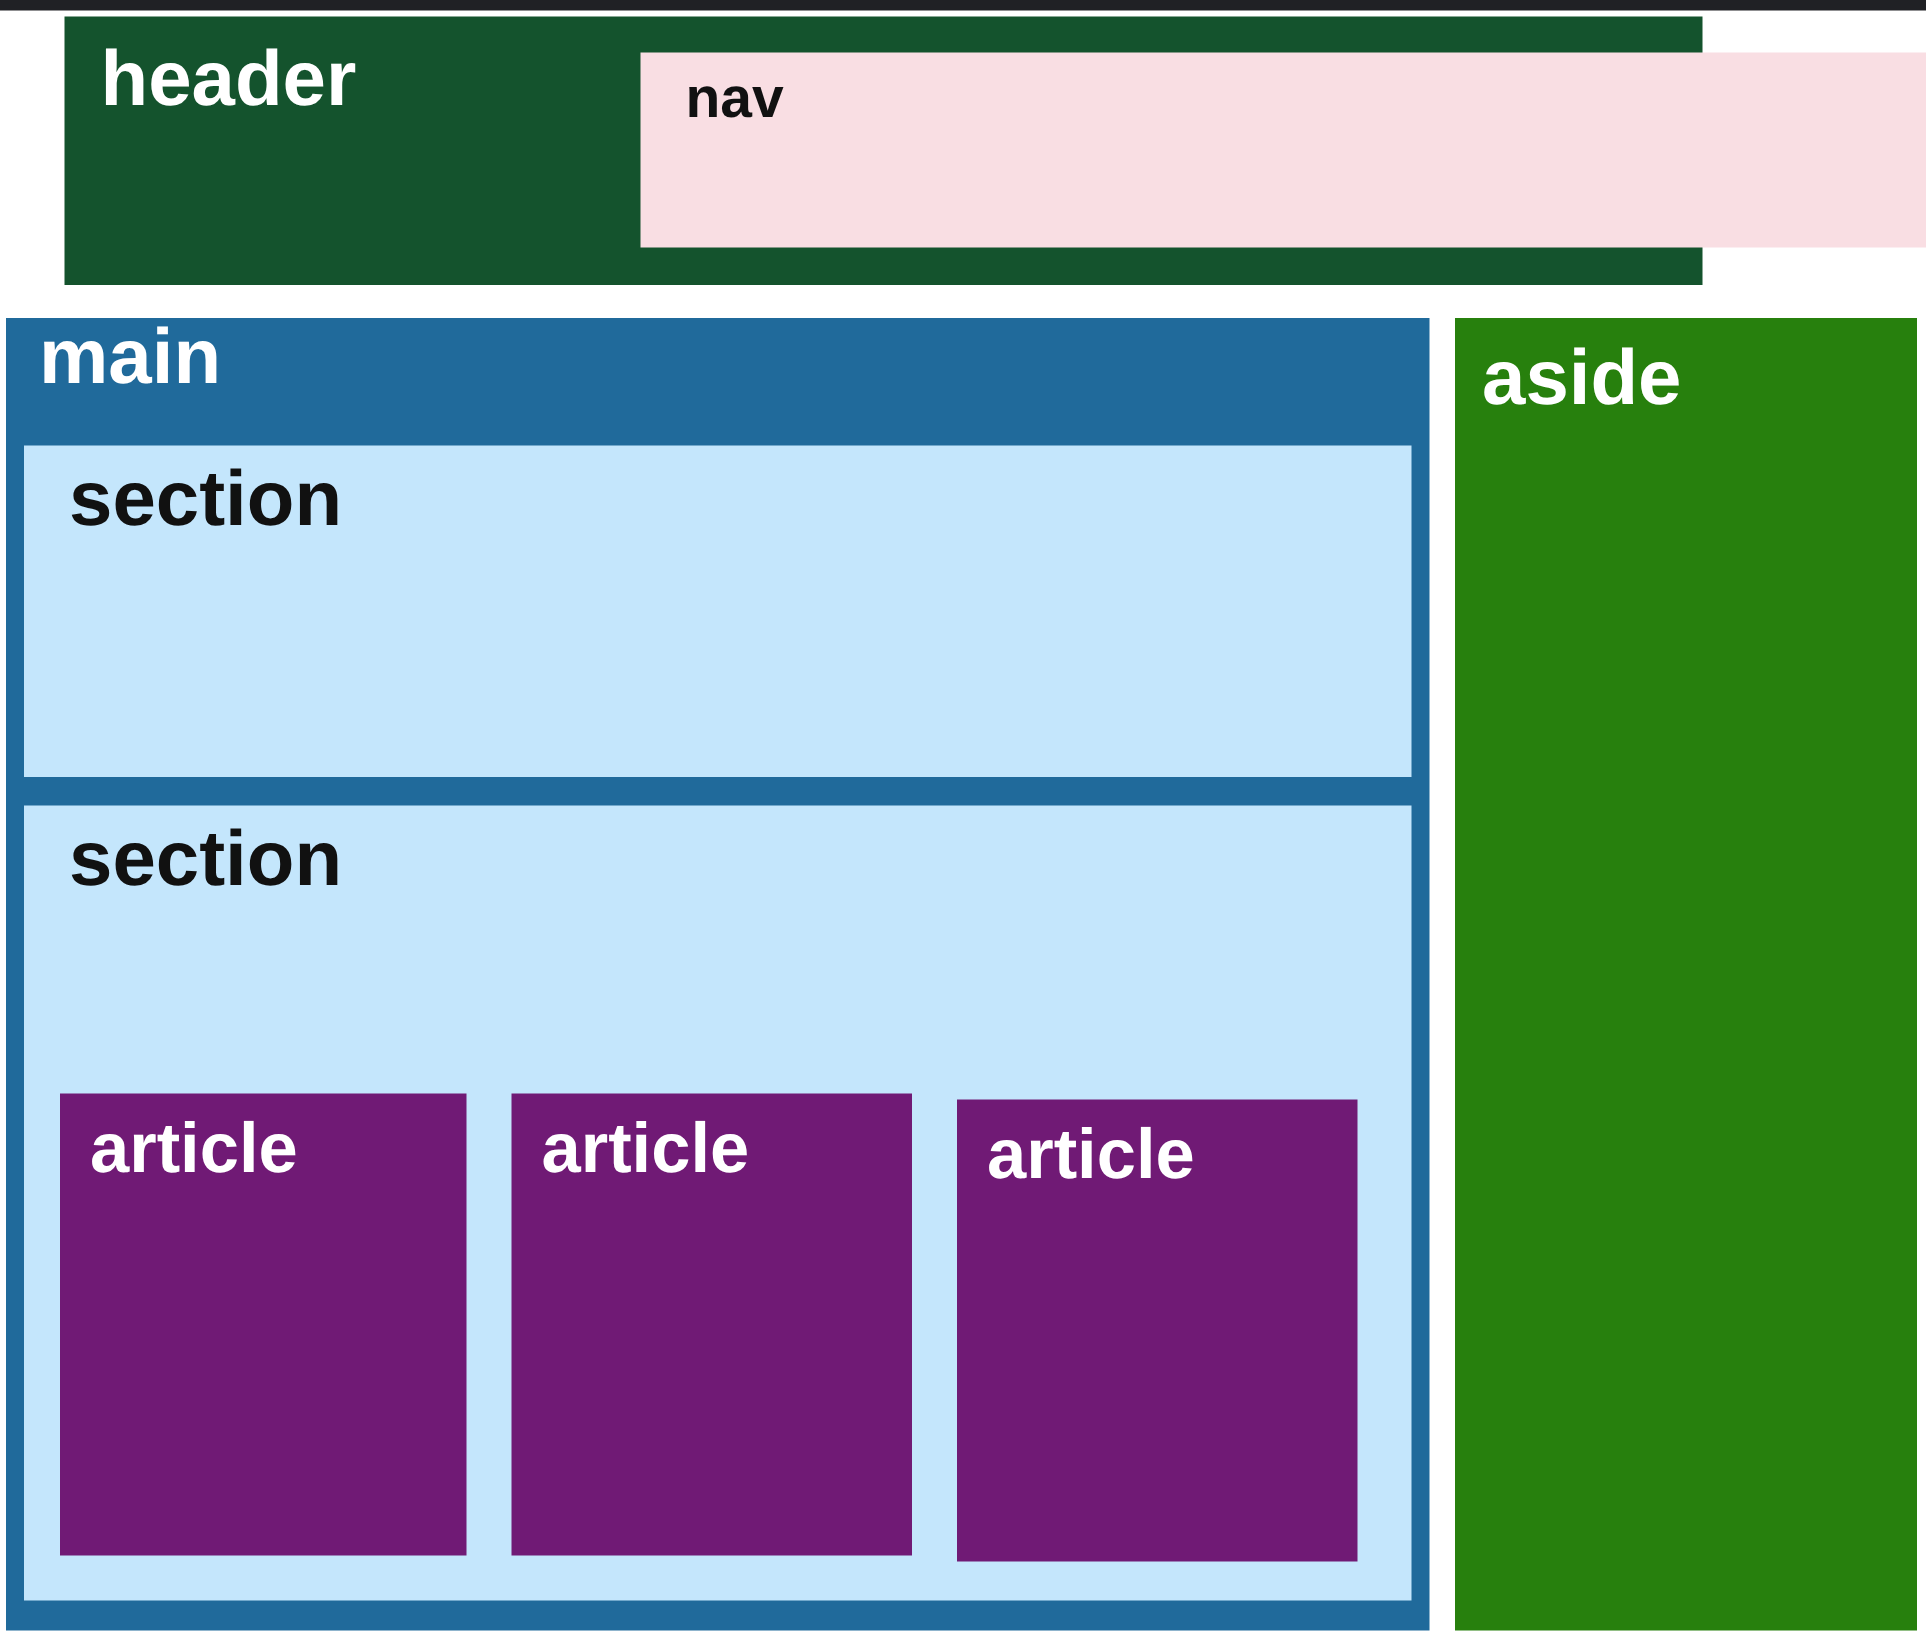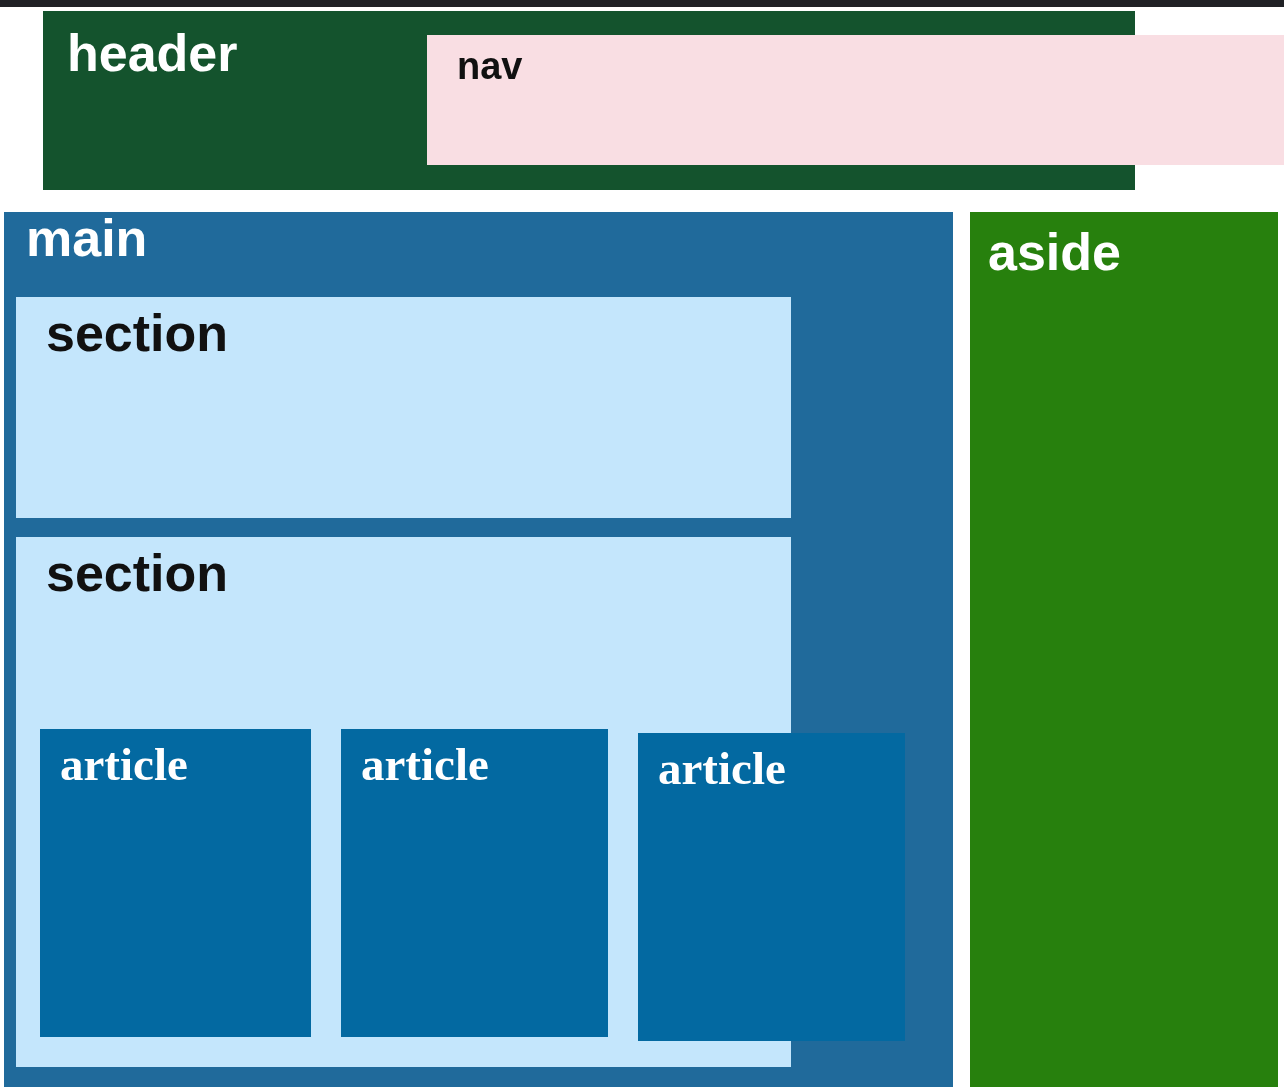--- a/index.html
+++ b/index.html
@@ -54,32 +54,31 @@
   .main {
     left: 4px; top: 212px;
     width: 949px; height: 875px;
     background: #206a9b;
   }
   .main > .lbl { left: 22px; top: 0; font-size: 52px; }
 
   .section {
     position: absolute;
     left: 12px;
-    width: 775px;
+    width: 925px;
     background: #c4e6fc;
   }
   .section > .lbl { left: 30px; top: 10px; font-size: 52px; }
   .section-1 { top: 85px;  height: 221px; }
   .section-2 { top: 325px; height: 530px; }
 
   .article {
     position: absolute;
     width: 271px; height: 308px;
-    background: #0369a1;
-    font-family: Liberation Serif, serif;
+    background: #701a75;
   }
   .article > .lbl { left: 20px; top: 12px; font-size: 47px; }
   .article-1 { left: 24px;  top: 192px; }
   .article-2 { left: 325px; top: 192px; width: 267px; }
   .article-3 { left: 622px; top: 196px; width: 267px; }
 
   
   .aside {
     left: 970px; top: 212px;
     width: 308px; height: 875px;

